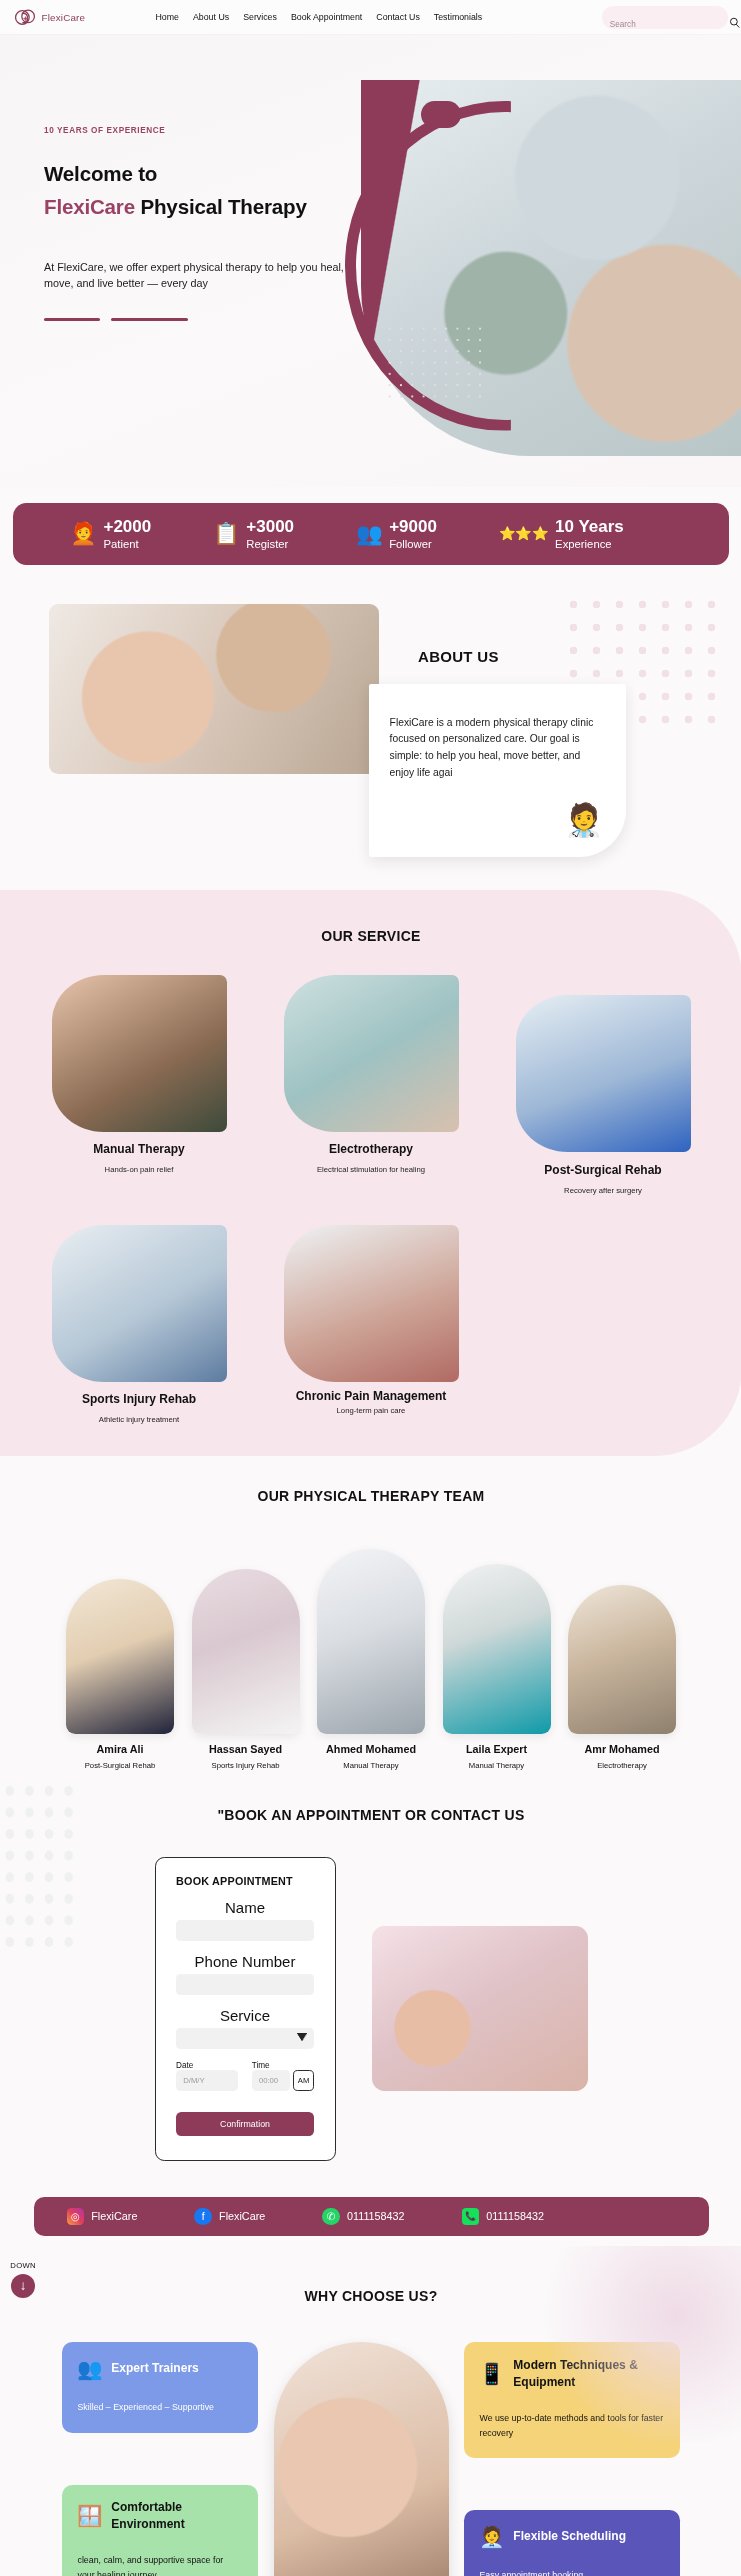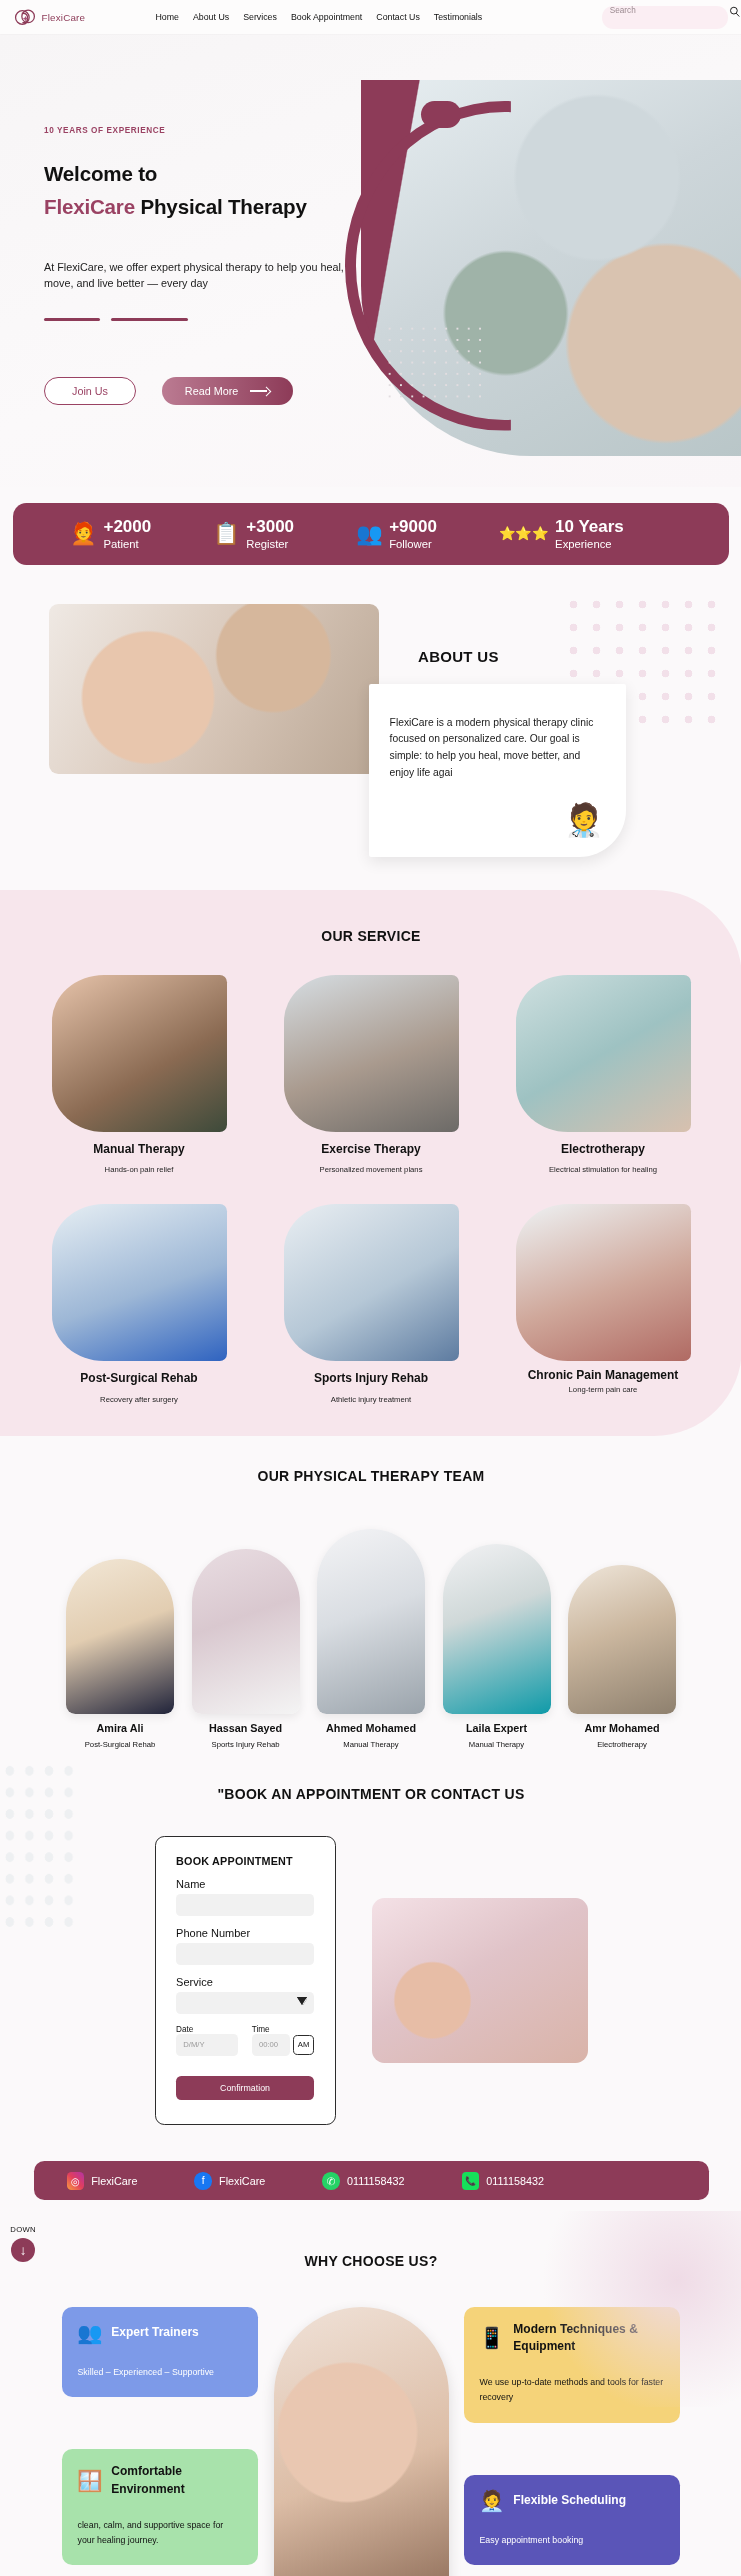--- a/index.html
+++ b/index.html
@@ -28,21 +28,21 @@
   .brand-name { color: #8d3b58; font-size: 9.8px; font-weight: 400; letter-spacing: 0.2px; }
   .nav-links { display: flex; align-items: center; gap: 14px; margin-left: 4.1px; padding-left: 8px; }
   .nav-links a {
     font-size: 8.8px; color: #111; text-decoration: none;
     font-weight: 500; white-space: nowrap;
   }
   .nav-search {
     margin-left: auto;
     width: 126px; height: 23px; border-radius: 11.3px;
     background: #fbeef3;
-    display: flex; align-items: flex-start; padding: 0 8.2px; gap: 9px;
+    display: flex; align-items: flex-end; padding: 0 8.2px; gap: 9px;
   }
   .nav-search input {
     border: 0; background: transparent; outline: none; flex: 1;
     font-size: 8.2px; color: #333; font-family: "Liberation Sans", sans-serif;
   }
   .nav-search input::placeholder { color: #9b8a90; }
   .search-icon { width: 11.3px; height: 11.3px; flex: none; }
 
   
   .hero { position: relative; height: 453px; overflow: hidden; background: #fbf9fa; }
@@ -196,21 +196,21 @@
     background-image: radial-gradient(#eef0f2 4.1px, transparent 4.6px);
     background-size: 19.6px 21.6px;
   }
   .booking-row { display: flex; justify-content: center; gap: 36px; margin-top: 34px; }
   .book-card {
     width: 181px; background: #fff; border: 0.5px solid #2c2c2c;
     border-radius: 9.3px; padding: 17.5px 20.6px 24px;
   }
   .book-card h3 { font-size: 10.8px; font-weight: 700; letter-spacing: 0.2px; }
   .fld { margin-top: 11.3px; }
-  .fld label { display: block; font-size: 11px; margin-bottom: 4.1px; }
+  .fld label { display: block; font-size: 15px; margin-bottom: 4.1px; text-align: center; }
   .inp {
     width: 100%; height: 21.6px; background: #f1f1f1; border: 0; border-radius: 4.6px;
     padding: 0 7.2px; font-size: 7.7px; color: #555;
     font-family: "Liberation Sans", sans-serif; outline: none;
   }
   .inp::placeholder { color: #9a9a9a; }
   .sel-wrap { position: relative; }
   .sel-caret {
     position: absolute; right: 7.2px; top: 6.7px; width: 0; height: 0;
     border-left: 4.6px solid transparent; border-right: 4.6px solid transparent;
@@ -338,27 +338,20 @@
       <div class="eyebrow">10 YEARS OF  EXPERIENCE</div>
       <div class="h1-a">Welcome to</div>
       <div class="h1-b">
         <span class="accent">FlexiCare</span><span> Physical Therapy</span>
       </div>
       <p class="hero-para">At FlexiCare, we offer expert physical therapy to help you heal, move, and live better — every day</p>
       <div class="hero-rules">
           <span></span>
           <span></span>
         </div>
-      <div class="hero-btns">
-        <button class="btn-join">Join Us</button>
-        <button class="btn-read">
-          <span>Read More</span>
-          <span class="arrow-r"></span>
-        </button>
-      </div>
     </div>
   </section>
 
   <section class="stats">
     <div class="stat">
       <span class="stat-emoji">🧑‍🦰</span>
       <span class="stat-txt">
         <span class="stat-num" style="display:block">+2000</span>
         <span class="stat-lab" style="display:block">Patient</span>
       </span>
@@ -396,25 +389,20 @@
     </div>
   </section>
 
   <section class="services">
     <h2 class="sec-title">OUR SERVICE</h2>
     <div class="svc-grid">
       <div class="svc">
         <div class="svc-img i1"></div>
         <div class="svc-name">Manual Therapy</div>
         <div class="svc-desc">Hands-on pain relief</div>
-      </div>
-      <div class="svc">
-        <div class="svc-img i2"></div>
-        <div class="svc-name">Exercise Therapy</div>
-        <div class="svc-desc">Personalized movement plans</div>
       </div>
       <div class="svc">
         <div class="svc-img i3"></div>
         <div class="svc-name">Electrotherapy</div>
         <div class="svc-desc">Electrical stimulation for healing</div>
       </div>
       <div class="svc" style="margin-top:20.6px">
         <div class="svc-img i4"></div>
         <div class="svc-name">Post-Surgical Rehab</div>
         <div class="svc-desc">Recovery after surgery</div>

